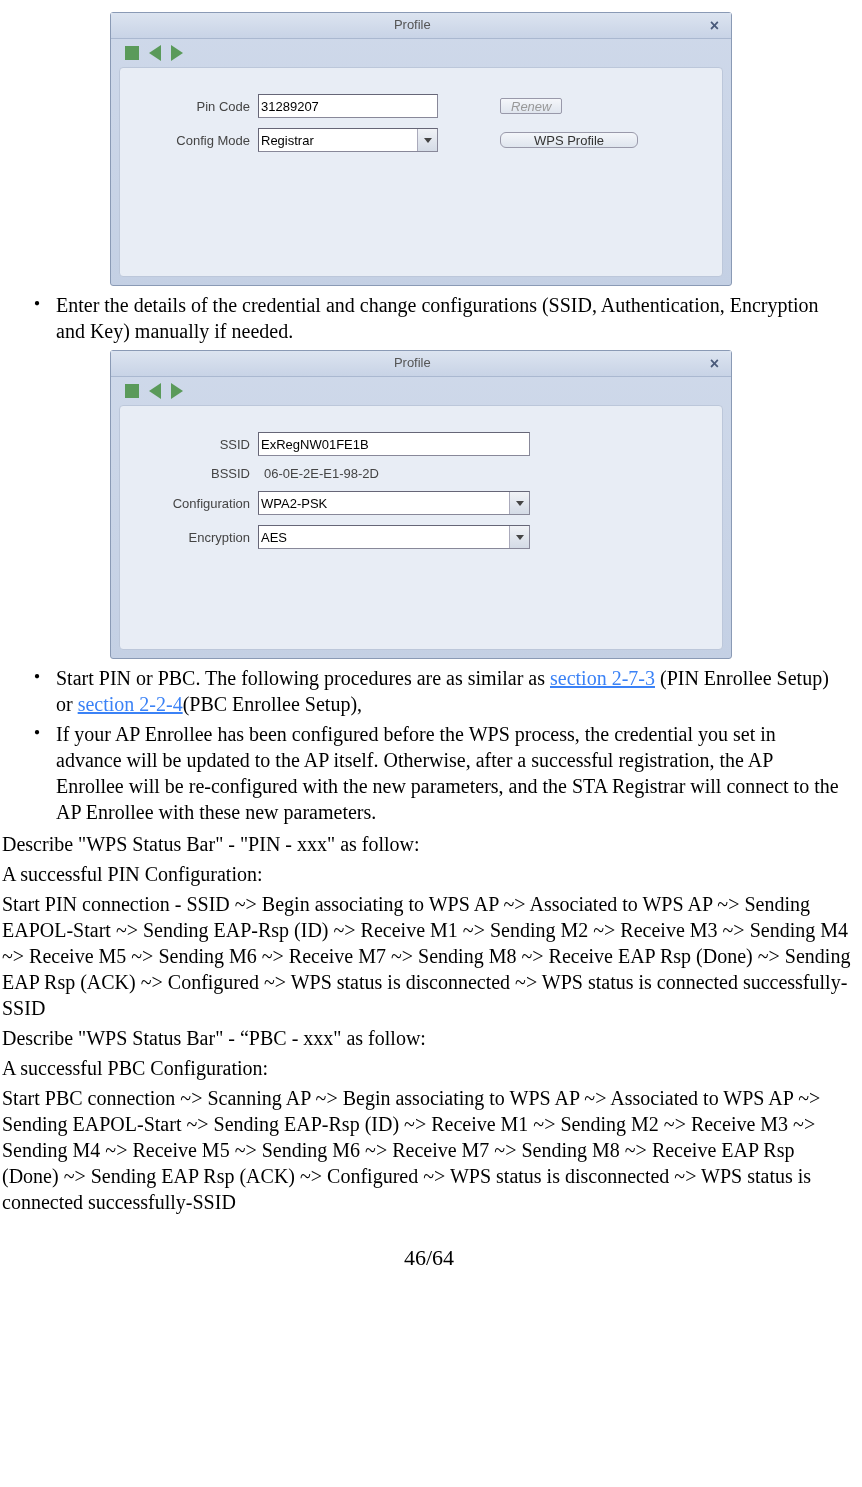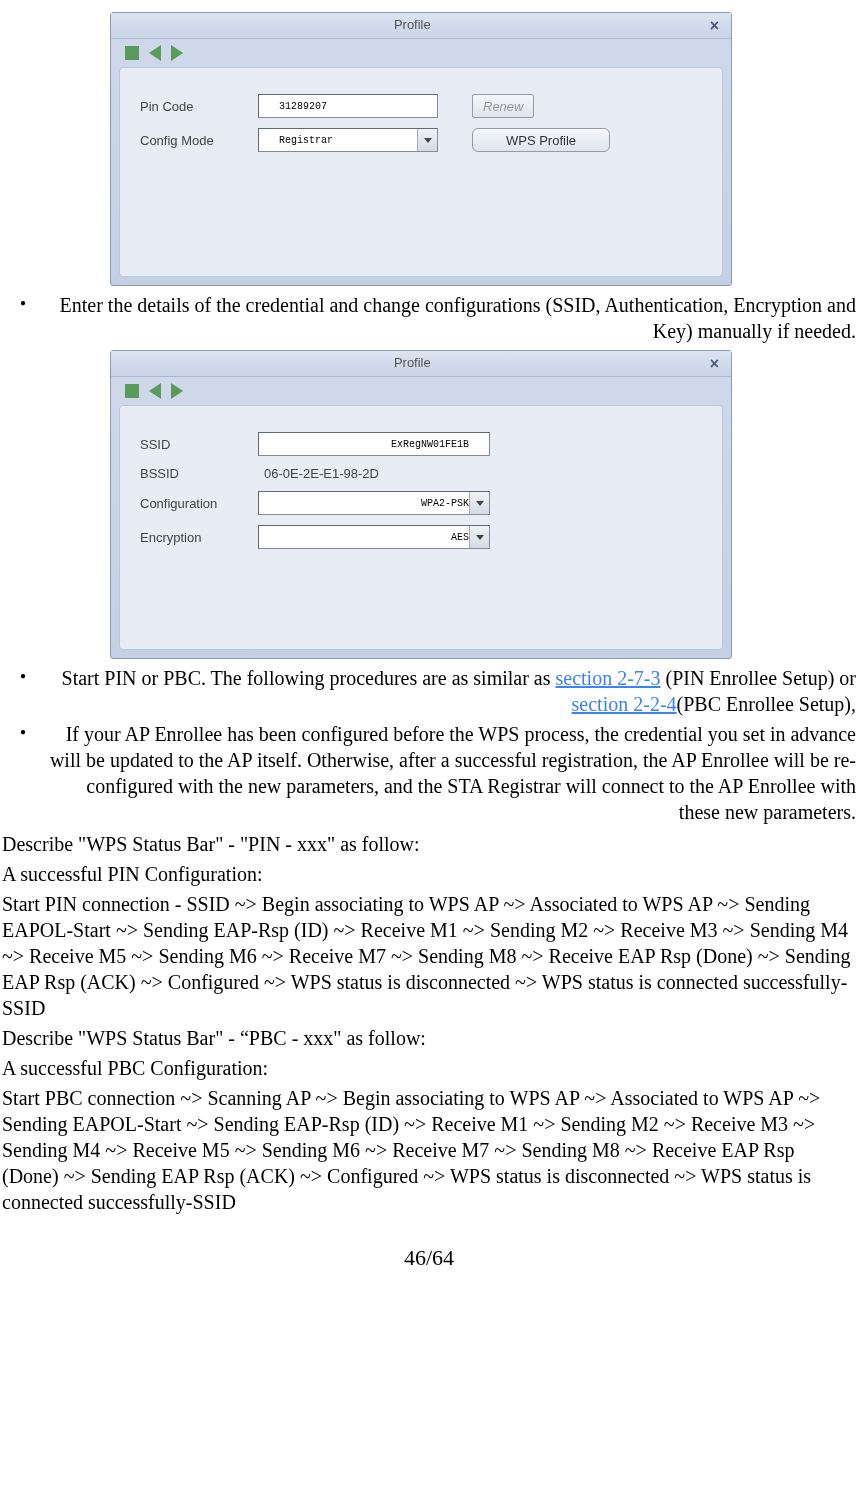--- a/index.html
+++ b/index.html
@@ -1,42 +1,42 @@
 <!DOCTYPE html>
 <html><head>
   <meta charset="utf-8">
   <style>
     * { box-sizing: border-box; margin: 0; padding: 0; }
     body { font-family: "Times New Roman", serif; font-size: 20px; color: #000; background: #fff; padding: 8px 4px 8px 0; width: 862px; }
     .content { padding: 0 2px; }
     ul.bullet { list-style: none; margin: 6px 0; }
-    ul.bullet li { position: relative; padding-left: 40px; margin: 4px 0; line-height: 1.3; text-align: right; }
+    ul.bullet li { position: relative; padding-left: 40px; margin: 4px 14px; line-height: 1.3; }
     ul.bullet li::before { content: "●"; position: absolute; left: 18px; top: 4px; font-size: 10px; }
     p { margin: 4px 0; line-height: 1.3; }
     a.link { color: #3b82f6; text-decoration: underline; }
     .figure { margin: 4px auto 4px 108px; }
     .win { width: 622px; border: 1px solid #8a9ab5; background: linear-gradient(#cfd9ea, #c4d0e4); font-family: Tahoma, Arial, sans-serif; font-size: 13px; color: #333; border-radius: 3px; }
     .win-title { display: flex; align-items: flex-start; padding: 4px 8px; background: linear-gradient(#dce4f0, #c8d3e6); border-bottom: 1px solid #aab8d0; height: 26px; }
     .win-title-text { flex: 1; text-align: center; color: #555; }
     .win-close { font-size: 16px; font-weight: bold; color: #4a5a7a; cursor: default; padding: 0 4px; }
     .win-toolbar { display: flex; gap: 10px; padding: 6px 14px; align-items: center; }
     .tb-stop { width: 14px; height: 14px; background: #5a9a5a; }
     .tb-arrow { width: 0; height: 0; border-top: 8px solid transparent; border-bottom: 8px solid transparent; }
     .tb-arrow.left { border-right: 12px solid #5a9a5a; }
     .tb-arrow.right { border-left: 12px solid #5a9a5a; }
     .win-body { background: #e8edf5; border: 1px solid #bcc7da; border-radius: 4px; margin: 0 8px 8px 8px; padding: 16px 20px; min-height: 80px; }
     .win-body.tall1 { height: 210px; }
     .win-body.tall2 { height: 245px; }
     .form-row { display: flex; align-items: center; margin: 10px 0; gap: 8px; }
-    .form-label { width: 110px; color: #444; }
-    .form-input { height: 24px; border: 1px solid #889; background: #fff; padding: 2px 20px; font-family: Liberation Mono, monospace; font-size: 10px; border-top-color: #667; border-left-color: #667; }
+    .form-label { width: 110px; text-align: right; color: #444; }
+    .form-input { height: 24px; border: 1px solid #889; background: #fff; padding: 2px 2px; font-family: Liberation Sans, sans-serif; font-size: 13px; border-top-color: #667; border-left-color: #667; }
     .form-input.w180 { width: 180px; }
-    .form-input.w230 { width: 232px; text-align: right; }
+    .form-input.w230 { width: 272px; }
     .form-static { color: #444; padding-left: 6px; }
-    .btn { height: 24px; border: 1px solid #99a; background: linear-gradient(#f4f6fa, #dfe5ee); padding: 0 10px; font-family: Tahoma, Arial, sans-serif; font-size: 13px; color: #333; border-radius: 2px; cursor: default; }
+    .btn { height: 16px; border: 1px solid #99a; background: linear-gradient(#f4f6fa, #dfe5ee); padding: 0 10px; font-family: Tahoma, Arial, sans-serif; font-size: 13px; color: #333; border-radius: 2px; cursor: default; margin-left: 28px; }
     .btn.disabled { color: #999; font-style: italic; }
     .btn.w130 { width: 138px; border-radius: 6px; }
     .dd-wrap { position: relative; display: inline-block; border-radius: 6px; }
     .dd-arrow { position: absolute; right: 1px; top: 1px; width: 20px; height: 22px; background: linear-gradient(#f0f2f6, #d4dbe6); border-left: 1px solid #aab; display: flex; align-items: center; justify-content: center; }
     .dd-arrow::after { content: ""; width: 0; height: 0; border-left: 4px solid transparent; border-right: 4px solid transparent; border-top: 5px solid #444; }
     .pagenum { text-align: center; font-size: 22px; margin-top: 30px; }
   </style>
 </head>
 <body>
 

